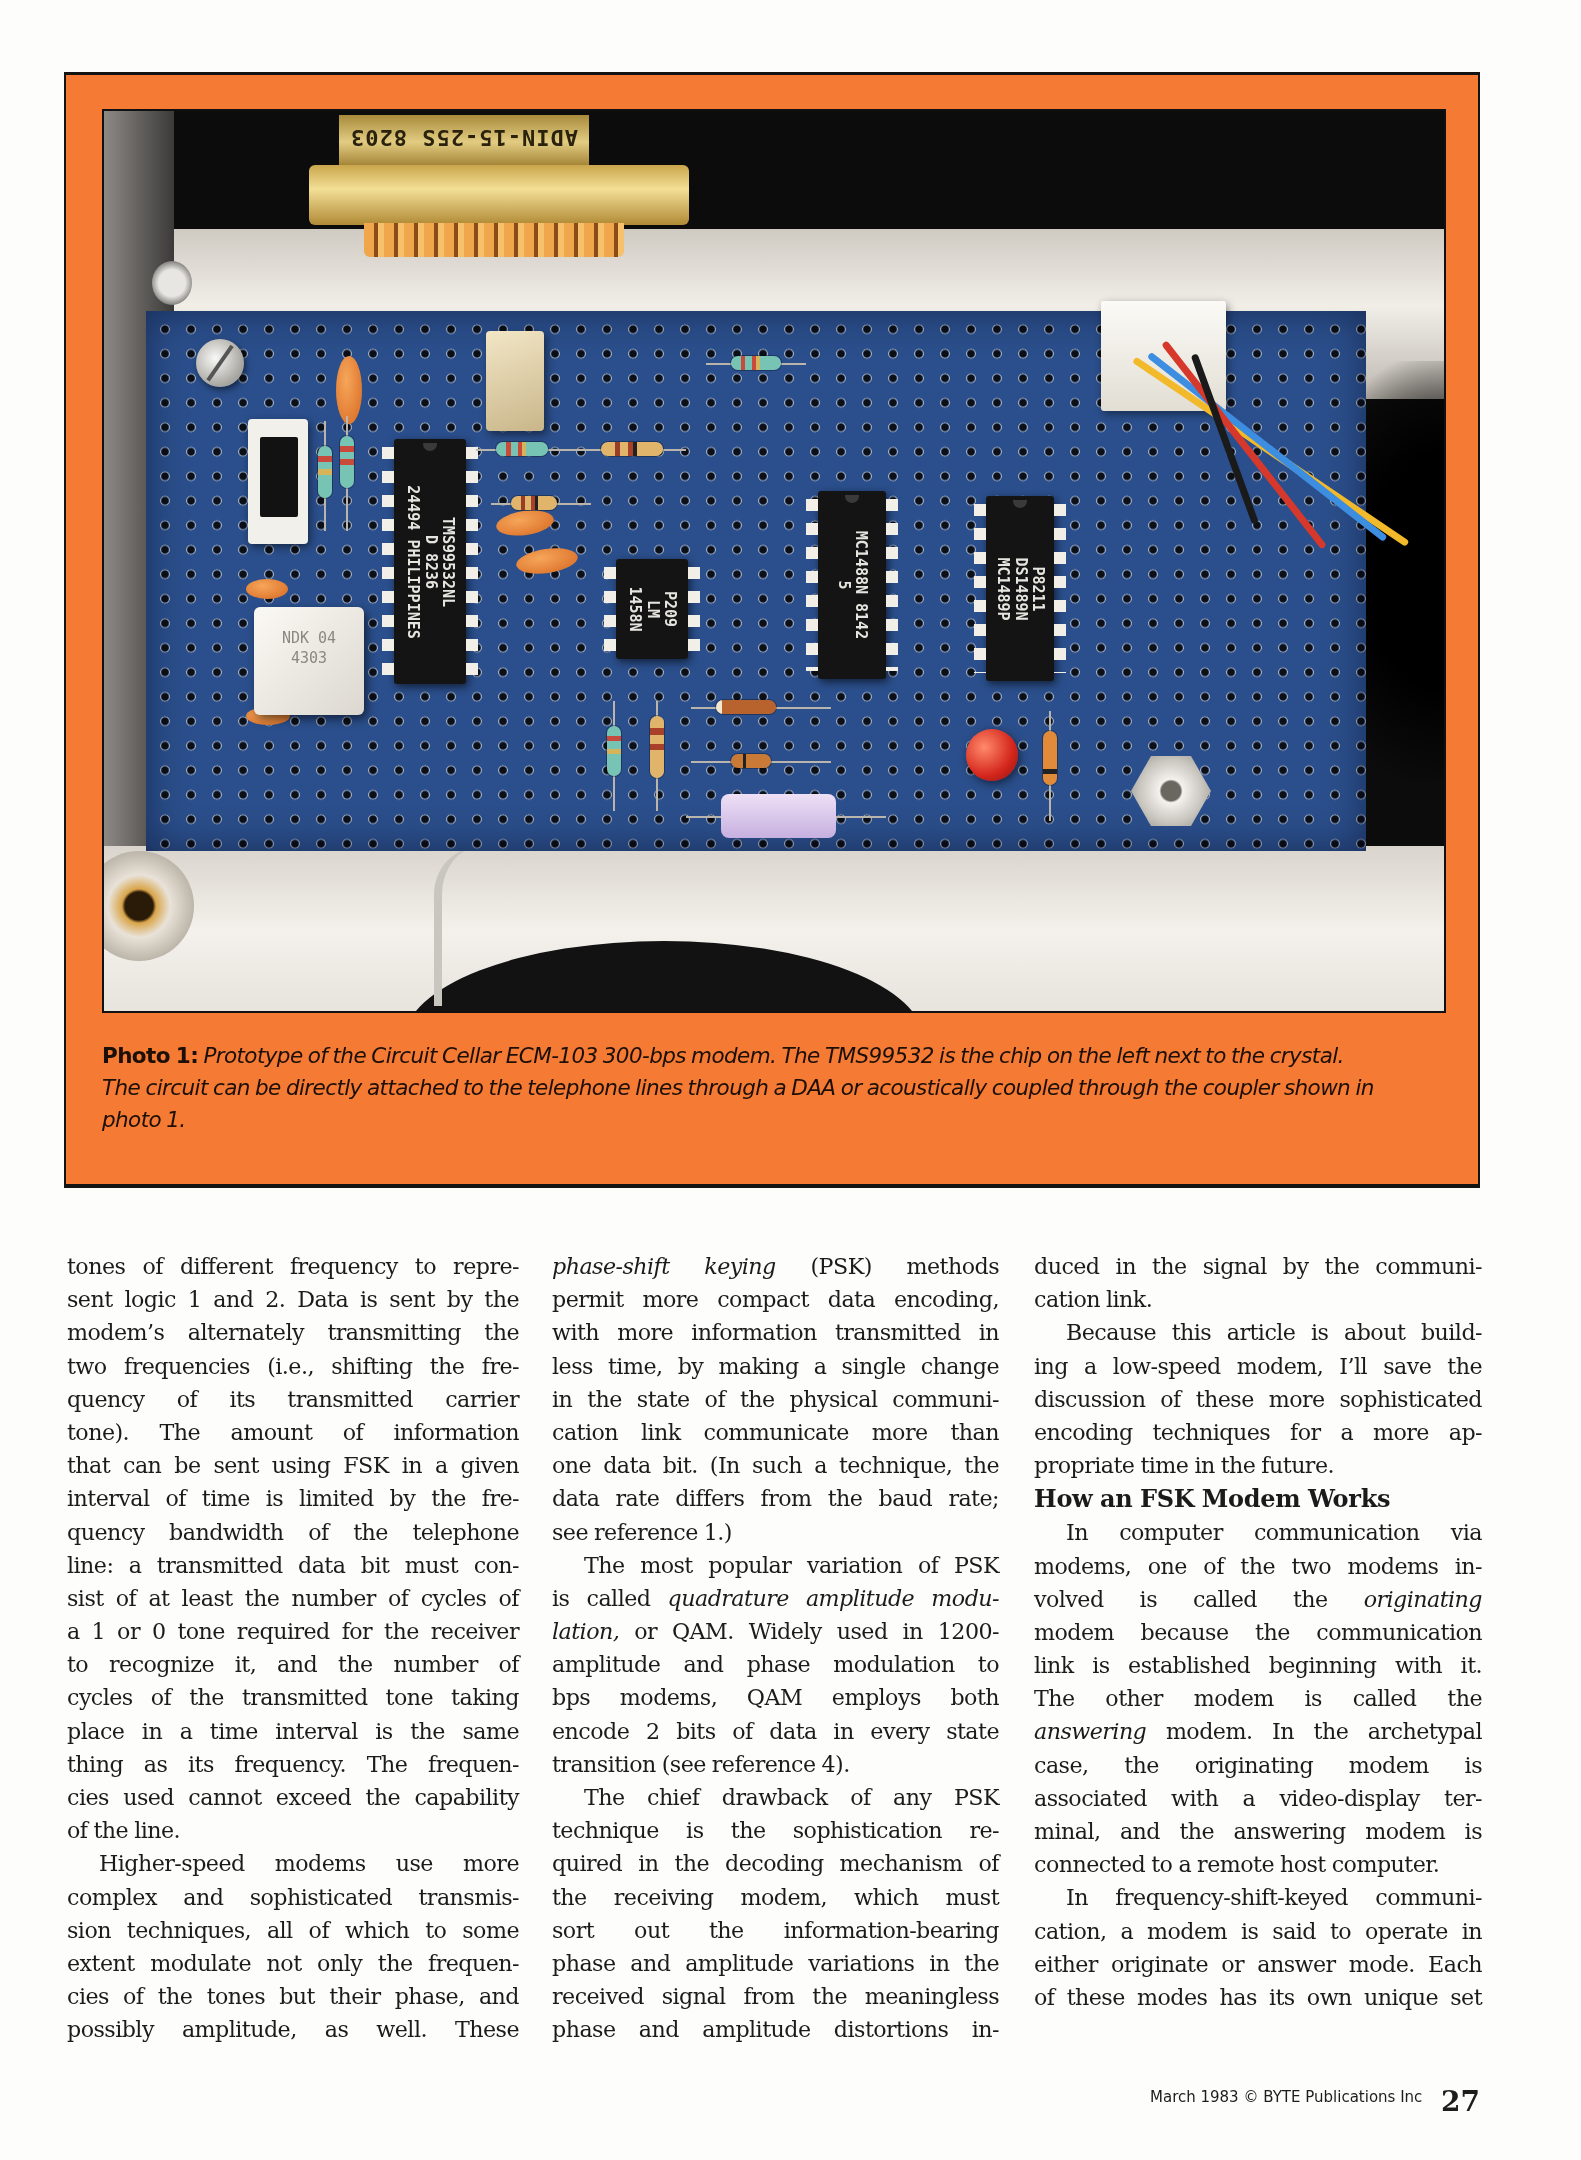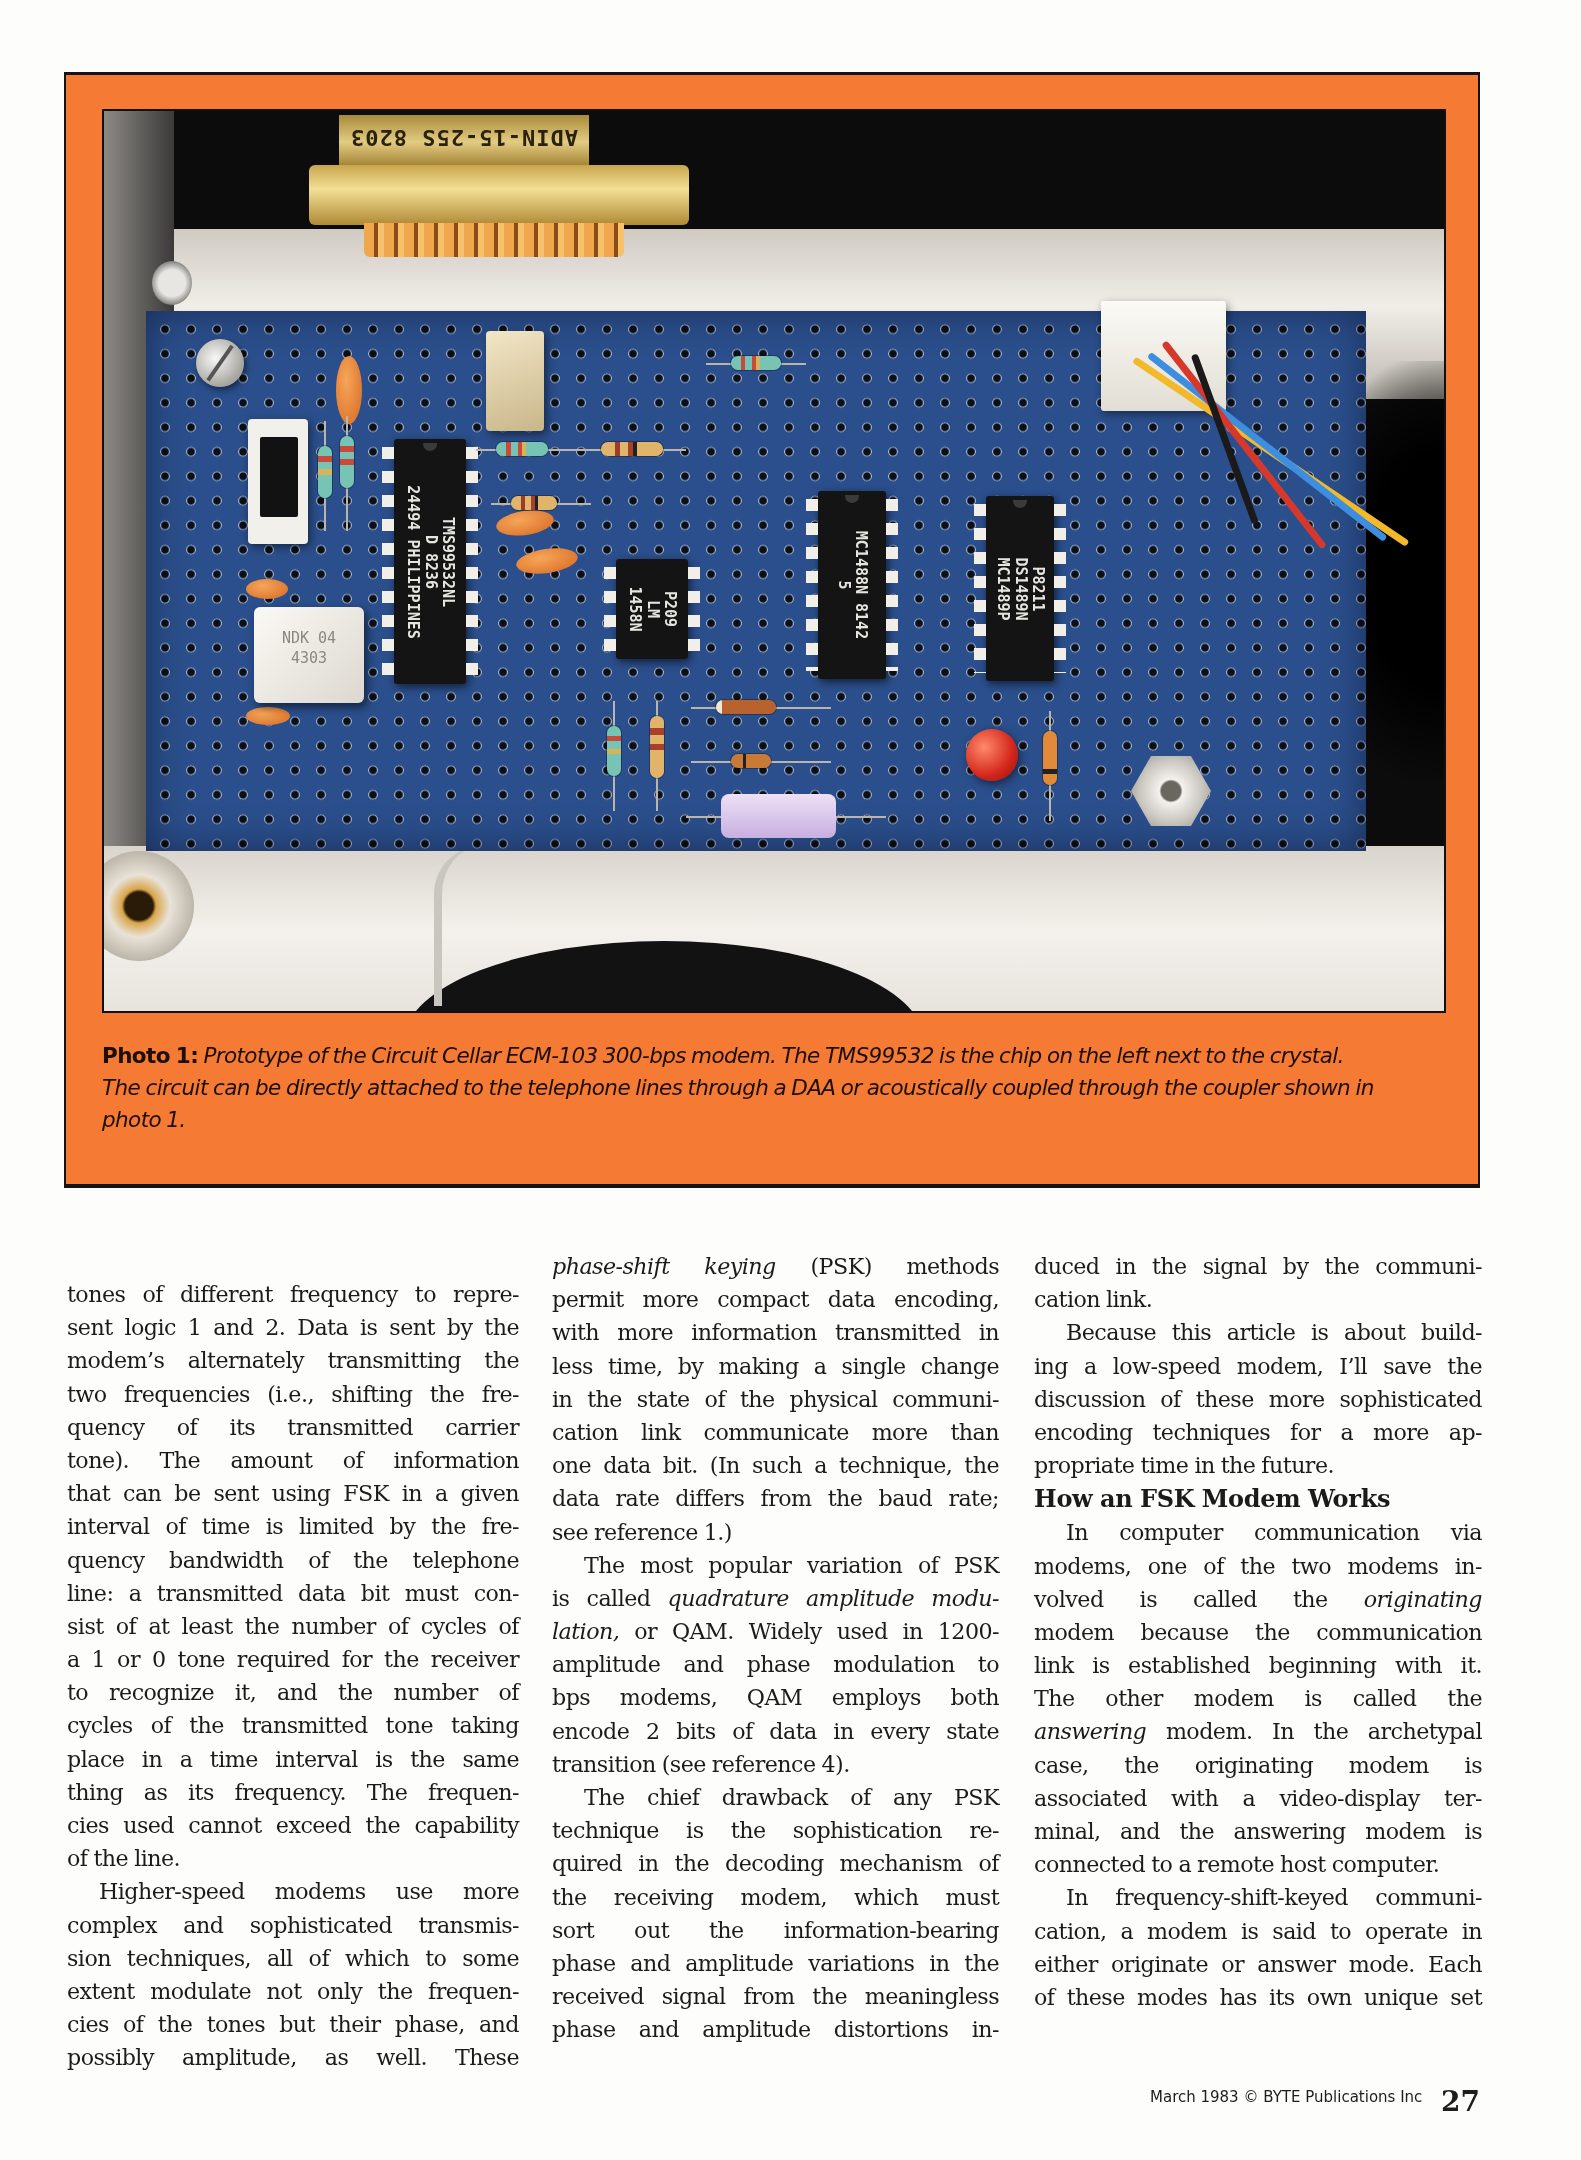--- a/index.html
+++ b/index.html
@@ -49,21 +49,21 @@
   .led { position: absolute; border-radius: 50%; background: radial-gradient(circle at 35% 35%,#ff8a6a,#d4261c 60%,#8a120c); box-shadow: 2px 3px 8px rgba(0,0,0,0.5); }
   .nut { position: absolute; background: radial-gradient(circle,#6a6660 18%,#f4f2ee 22%,#c8c4be 60%,#8c8884 100%); clip-path: polygon(25% 0,75% 0,100% 50%,75% 100%,25% 100%,0 50%); }
   .electrolytic { position: absolute; background: linear-gradient(180deg,#eee0f6,#c6b0e0); border-radius: 8px; }
   .header-conn { position: absolute; background: linear-gradient(180deg,#fbfaf6,#e2ded4); border-radius: 3px; box-shadow: 2px 3px 8px rgba(0,0,0,0.45); }
   .wire { position: absolute; height: 7px; border-radius: 4px; transform-origin: left center; }
 
   .caption { position: absolute; left: 36px; top: 965px; width: 1350px; font-family: "DejaVu Sans", "Liberation Sans", sans-serif; font-size: 21.5px; line-height: 32px; color: #1b0f08; font-style: italic; letter-spacing: -0.6px; word-spacing: -1px; }
   .caption b { font-style: normal; font-weight: bold; text-align: center; }
 
   .column { position: absolute; top: 1250px; font-family: "DejaVu Serif", "Liberation Serif", serif; font-size: 22.2px; line-height: 33.2px; text-align: justify; letter-spacing: -0.55px; word-spacing: -0.5px; color: #1b1b1b; }
-  .col1 { left: 67px; width: 452px; margin-top: 28px; }
+  .col1 { left: 67px; width: 452px; }
   .col2 { left: 552px; width: 447px; }
   .col3 { left: 1034px; width: 448px; }
   .line { display: block; height: 33.2px; white-space: nowrap; text-align-last: justify; text-align: justify; }
   .line.last { text-align-last: left; }
   .indent { text-indent: 32px; }
   .heading { font-family: "DejaVu Serif", "Liberation Serif", serif; font-weight: bold; font-size: 24px; letter-spacing: -0.3px; height: 34px; line-height: 34px; text-align-last: left; }
 
   .footer { position: absolute; top: 2085px; left: 1150px; width: 330px; font-family: "DejaVu Sans", "Liberation Sans", sans-serif; font-size: 15px; color: #1d1d1d; }
   .footer .credit { position: absolute; left: 0; top: 3px; }
   .footer .page { position: absolute; right: 0; top: 0; font-family: "DejaVu Serif", serif; font-weight: bold; font-size: 28px; }
@@ -101,21 +101,21 @@
 
       <div class="switch" style="left:102px;top:108px;width:60px;height:125px;">
           <div class="switch-knob"></div>
         </div>
 
       <div class="lead" style="left:178px;top:110px;width:2px;height:110px;"></div>
       <div class="resistor v" style="left:172px;top:135px;height:52px;background:linear-gradient(180deg,#78c4b4 0 20%,#c84a3a 20% 30%,#78c4b4 30% 45%,#d6b55a 45% 55%,#78c4b4 55%);"></div>
       <div class="lead" style="left:200px;top:105px;width:2px;height:115px;"></div>
       <div class="resistor v" style="left:194px;top:125px;height:52px;background:linear-gradient(180deg,#78c4b4 0 20%,#c84a3a 20% 30%,#78c4b4 30% 45%,#c84a3a 45% 55%,#78c4b4 55%);"></div>
 
-      <div class="crystal" style="left:108px;top:296px;width:110px;height:96px;">
+      <div class="crystal" style="left:108px;top:296px;width:110px;height:108px;">
         <div class="crystal-label">NDK 04
 4303</div>
       </div>
 
       <div class="chip" style="left:248px;top:128px;width:72px;height:245px;">
         <div class="notch"></div>
         <div class="chip-label">TMS99532NL
 D 8236
 24494 PHILIPPINES</div>
       </div>

